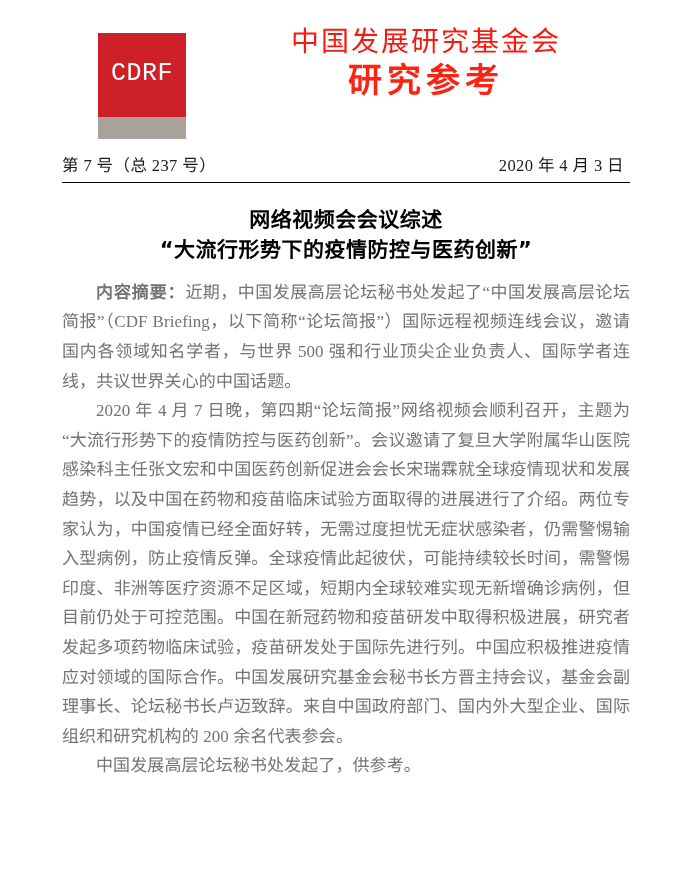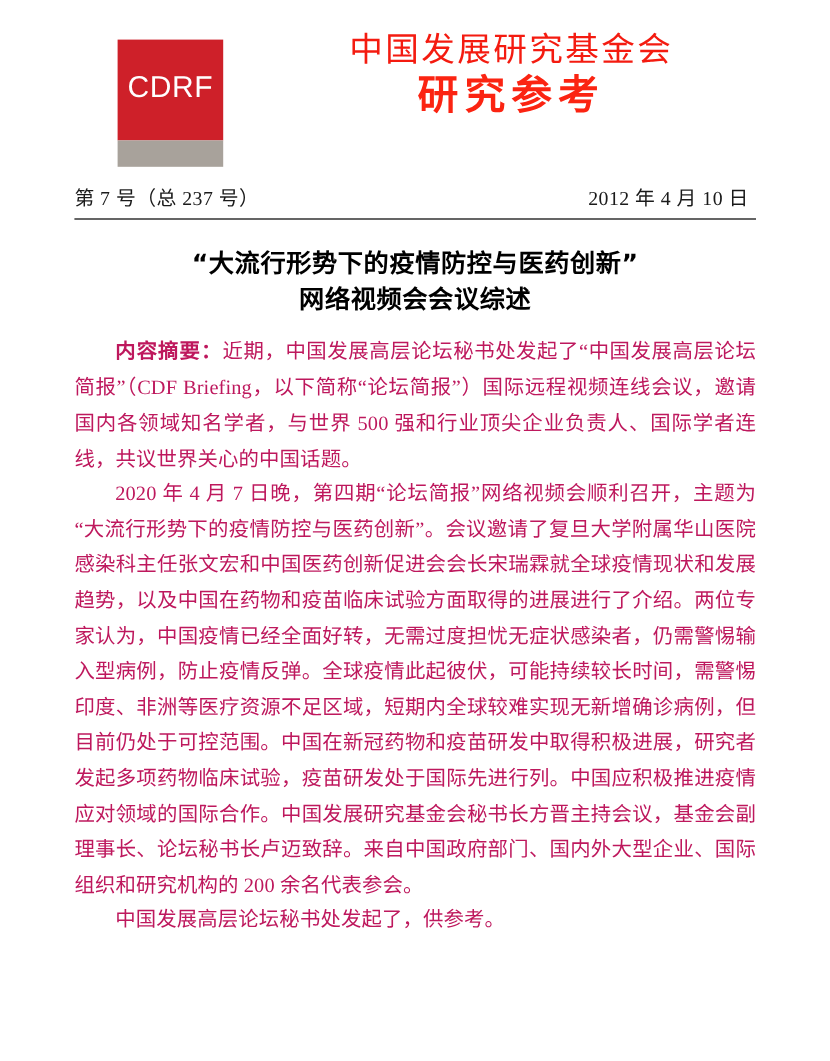--- a/index.html
+++ b/index.html
@@ -53,21 +53,21 @@
   }
   .logo-red {
     background: #ce2029;
     flex: 1 1 auto;
     display: flex;
     align-items: center;
     justify-content: center;
   }
   .logo-text {
     color: #ffffff;
-    font-family: Liberation Sans, sans-serif;
+    font-family: Liberation Mono, monospace;
     font-size: 25px;
     letter-spacing: 0.5px;
     line-height: 1;
     padding-bottom: 4px;
   }
   .logo-gray {
     background: #a8a29b;
     height: 22px;
     flex: 0 0 22px;
   }
@@ -130,21 +130,21 @@
 
   
   .body-copy {
     margin: 12px 62px 0 62px;
     font-family: "Liberation Serif", "DejaVu Serif", serif;
     font-size: 17px;
     line-height: 29.6px;
     text-align: justify;
     text-justify: inter-ideograph;
     letter-spacing: 0.1px;
-    color: #be185d;
+    color: #737373;
   }
   .body-copy p {
     margin: 0;
     text-indent: 2em;
   }
   .lead-label {
     font-family: "DejaVu Sans", sans-serif;
     font-weight: bold;
     letter-spacing: 0.5px;
   }
@@ -167,26 +167,26 @@
 
     <div class="masthead-titles">
       <div class="org-name">中国发展研究基金会</div>
       <div class="pub-name">研究参考</div>
     </div>
 
   </div>
 
   <div class="issue-bar">
     <span class="issue-no">第 7 号（总 237 号）</span>
-    <span class="issue-date">2012 年 4 月 10 日</span>
+    <span class="issue-date">2020 年 4 月 3 日</span>
   </div>
 
   <div class="doc-title">
+    <span class="line">网络视频会会议综述</span>
     <span class="line">“大流行形势下的疫情防控与医药创新”</span>
-    <span class="line">网络视频会会议综述</span>
   </div>
 
   <div class="body-copy">
 
     <p><span class="lead-label">内容摘要：</span><span>近期，中国发展高层论坛秘书处发起了“中国发展高层论坛简报”（CDF Briefing，以下简称“论坛简报”）国际远程视频连线会议，邀请国内各领域知名学者，与世界 500 强和行业顶尖企业负责人、国际学者连线，共议世界关心的中国话题。</span></p>
 
     <p>2020 年 4 月 7 日晚，第四期“论坛简报”网络视频会顺利召开，主题为“大流行形势下的疫情防控与医药创新”。会议邀请了复旦大学附属华山医院感染科主任张文宏和中国医药创新促进会会长宋瑞霖就全球疫情现状和发展趋势，以及中国在药物和疫苗临床试验方面取得的进展进行了介绍。两位专家认为，中国疫情已经全面好转，无需过度担忧无症状感染者，仍需警惕输入型病例，防止疫情反弹。全球疫情此起彼伏，可能持续较长时间，需警惕印度、非洲等医疗资源不足区域，短期内全球较难实现无新增确诊病例，但目前仍处于可控范围。中国在新冠药物和疫苗研发中取得积极进展，研究者发起多项药物临床试验，疫苗研发处于国际先进行列。中国应积极推进疫情应对领域的国际合作。中国发展研究基金会秘书长方晋主持会议，基金会副理事长、论坛秘书长卢迈致辞。来自中国政府部门、国内外大型企业、国际组织和研究机构的 200 余名代表参会。</p>
 
     <p>中国发展高层论坛秘书处发起了，供参考。</p>
 

